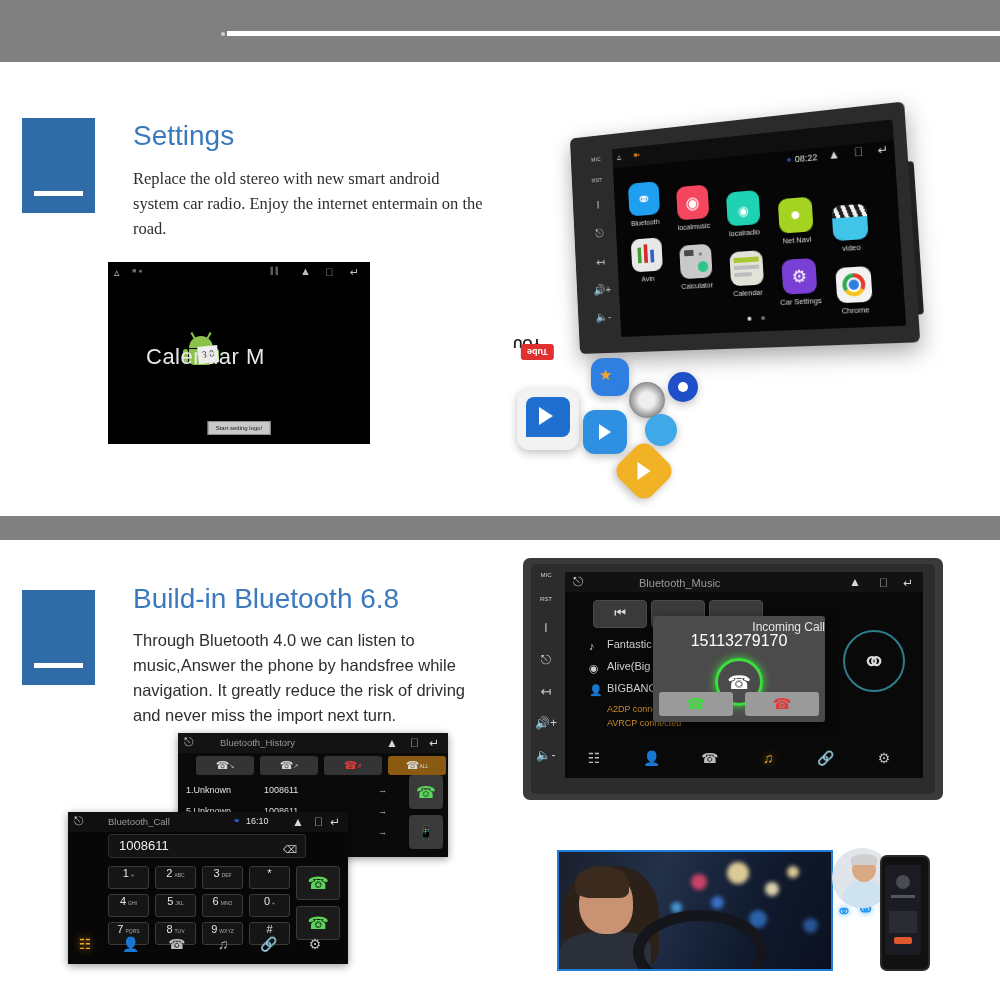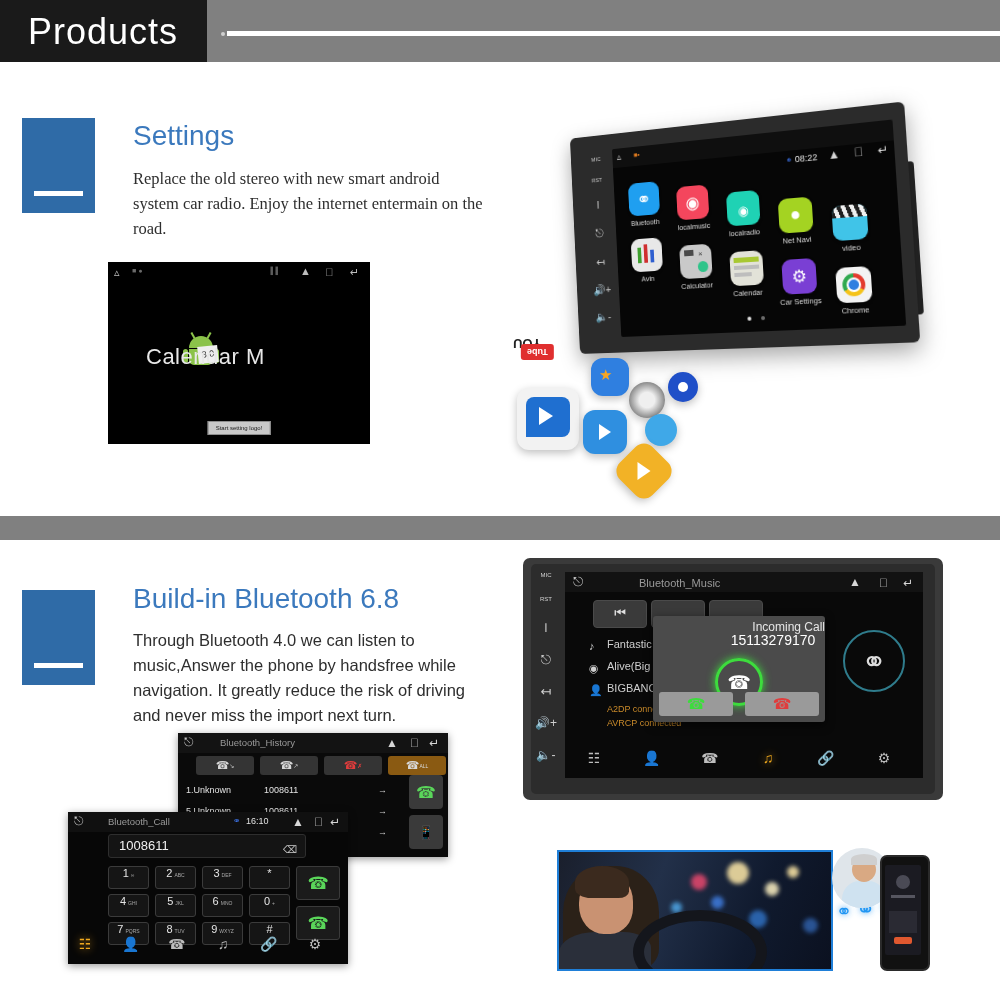--- a/index.html
+++ b/index.html
@@ -107,21 +107,21 @@
   .btlogo{
     position:absolute;right:18px;top:58px;width:58px;height:58px;border-radius:50%;
     border:2px solid #2f7c8c;display:flex;align-items:center;justify-content:center;
     color:#dcdcdc;font-size:30px;
   }
   .dialog{
     position:absolute;left:88px;top:44px;width:172px;height:106px;
     background:#4b4b4b;border-radius:3px;box-shadow:0 3px 10px rgba(0,0,0,.6);
   }
   .dlg-title{position:absolute;left:0;top:4px;width:100%;text-align:right;color:#e6e6e6;font-size:12px;}
-  .dlg-num{position:absolute;left:0;top:16px;width:100%;text-align:center;color:#ffffff;font-size:14px;margin-left:34px;}
+  .dlg-num{position:absolute;left:0;top:16px;width:100%;text-align:center;color:#ffffff;font-size:16px;}
   .dlg-ring{
     position:absolute;left:50%;top:42px;transform:translateX(-50%);width:42px;height:42px;border-radius:50%;
     border:3px solid #3ddc3d;box-shadow:0 0 9px #3ddc3d;display:flex;align-items:center;justify-content:center;
     color:#fff;font-size:19px;
   }
   .dlg-btn{
     position:absolute;bottom:6px;width:74px;height:24px;background:#9a9a9a;border-radius:3px;
     display:flex;align-items:center;justify-content:center;font-size:15px;
   }
   .botnav{position:absolute;left:0;bottom:2px;width:100%;height:26px;}
@@ -167,23 +167,20 @@
   .caller{position:absolute;left:832px;top:848px;width:60px;height:60px;border-radius:50%;overflow:hidden;background:#dfe5ea;}
   .caller-head{position:absolute;left:20px;top:9px;width:24px;height:25px;border-radius:50%;background:#d9a983;}
   .caller-hair{position:absolute;left:19px;top:6px;width:26px;height:11px;border-radius:50% 50% 0 0;background:#cfcfcf;}
   .caller-body{position:absolute;left:10px;top:33px;width:44px;height:30px;border-radius:18px 18px 0 0;background:#cfe2f0;}
 </style>
 </head>
 <body>
 
 <div class="header">
   <div class="header-gray"></div>
-  <div class="header-tab">
-    <div class="header-tab-label">Products</div>
-  </div>
   <div class="header-dot"></div>
   <div class="header-rule"></div>
 </div>
 
 <div class="badge" style="left:22px;top:118px;">
   <div class="badge-underline"></div>
 </div>
 <div class="sec-title" style="left:133px;top:120px;">Settings</div>
 <div class="sec-body" style="left:133px;top:166px;font-family:Liberation Serif, serif;">Replace the old stereo with new smart android system car radio. Enjoy the internet entermain on the road.</div>
 

